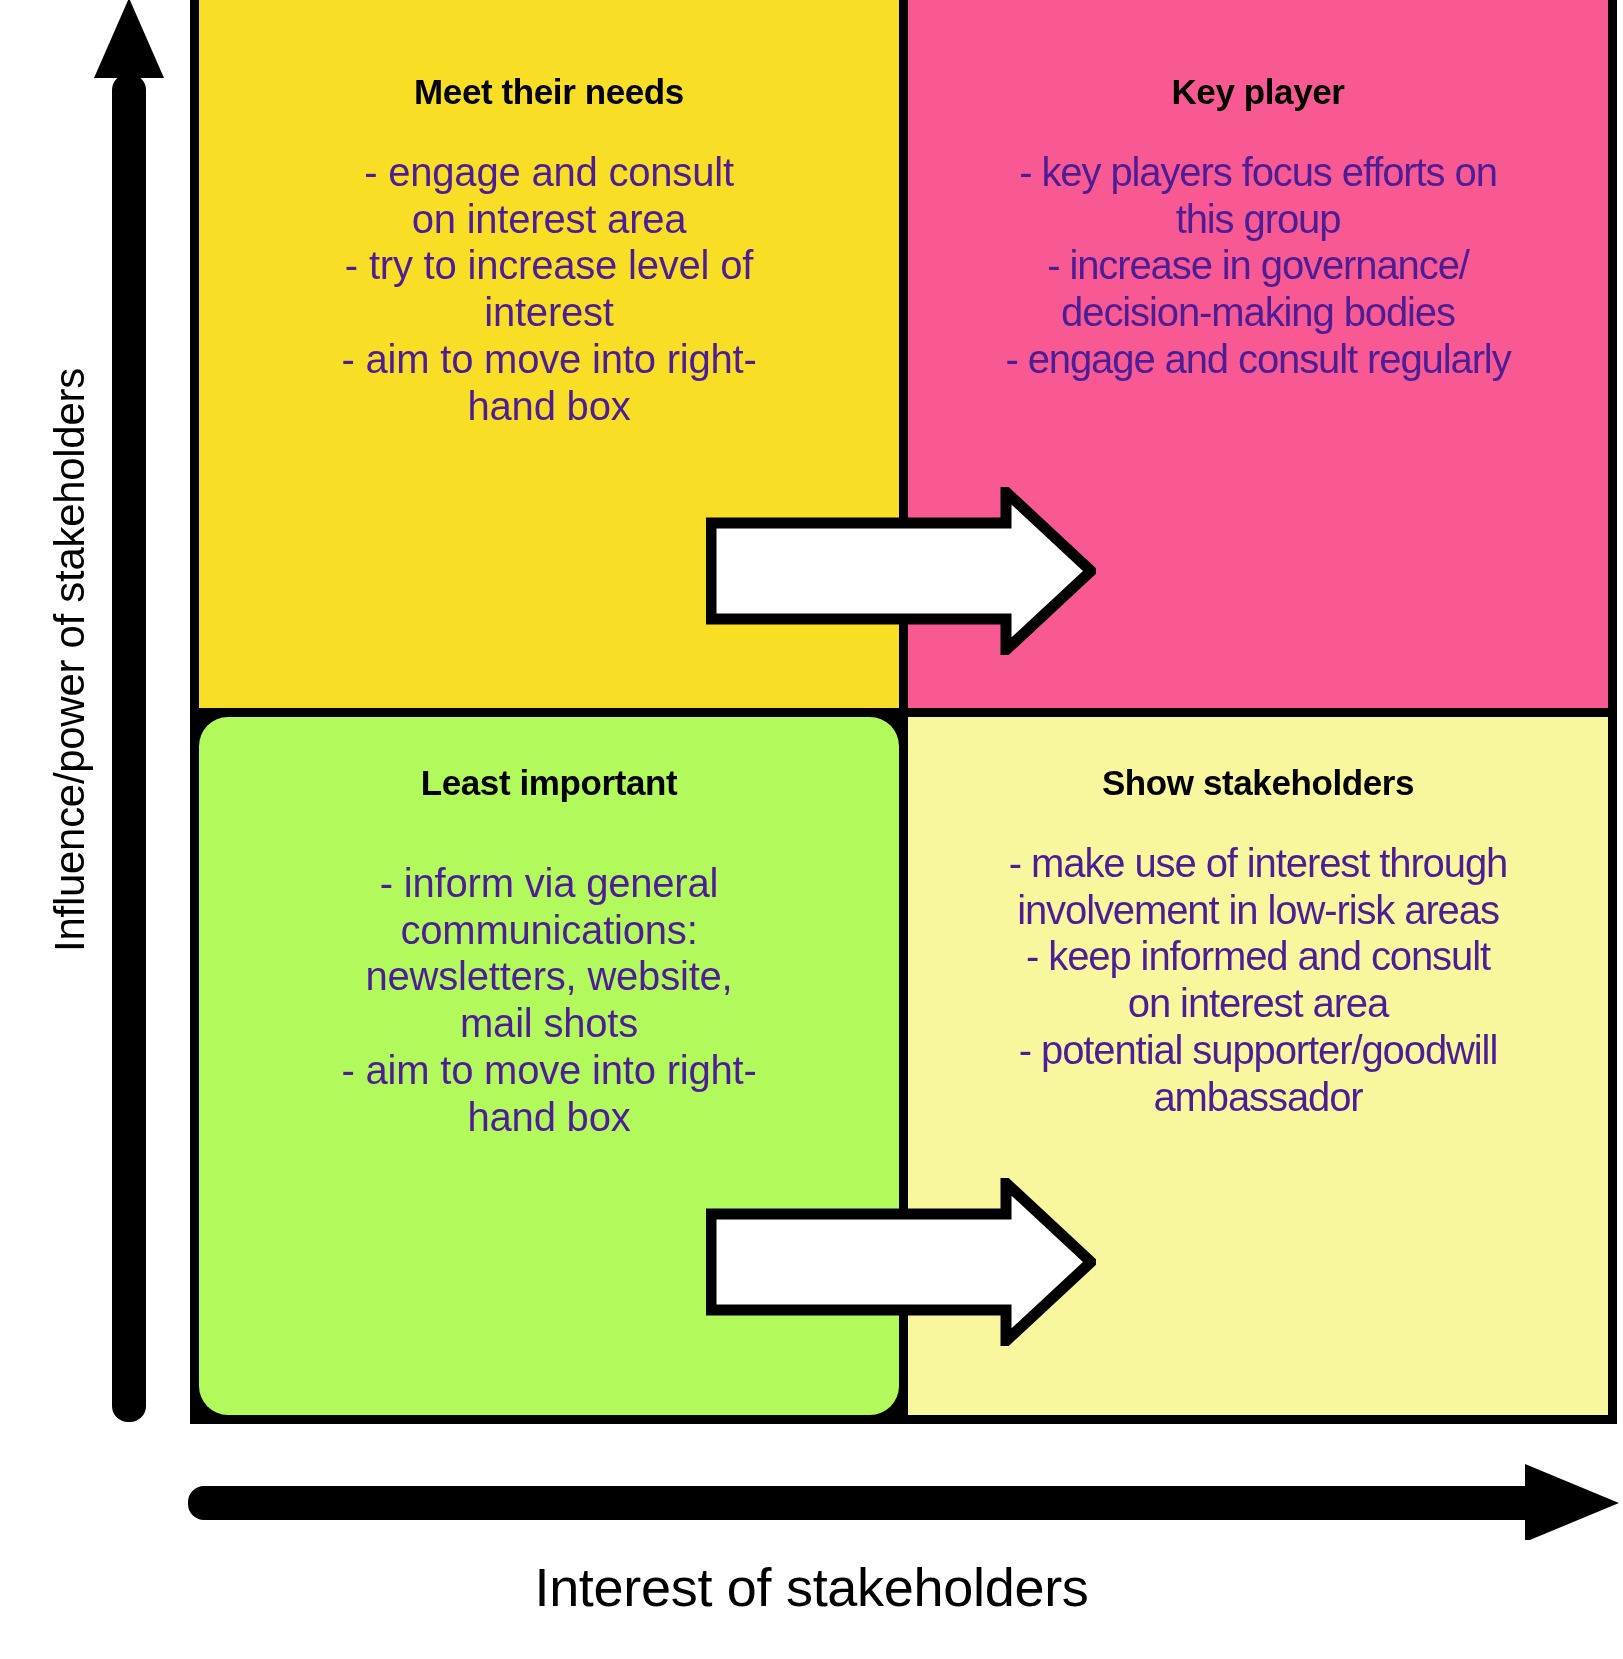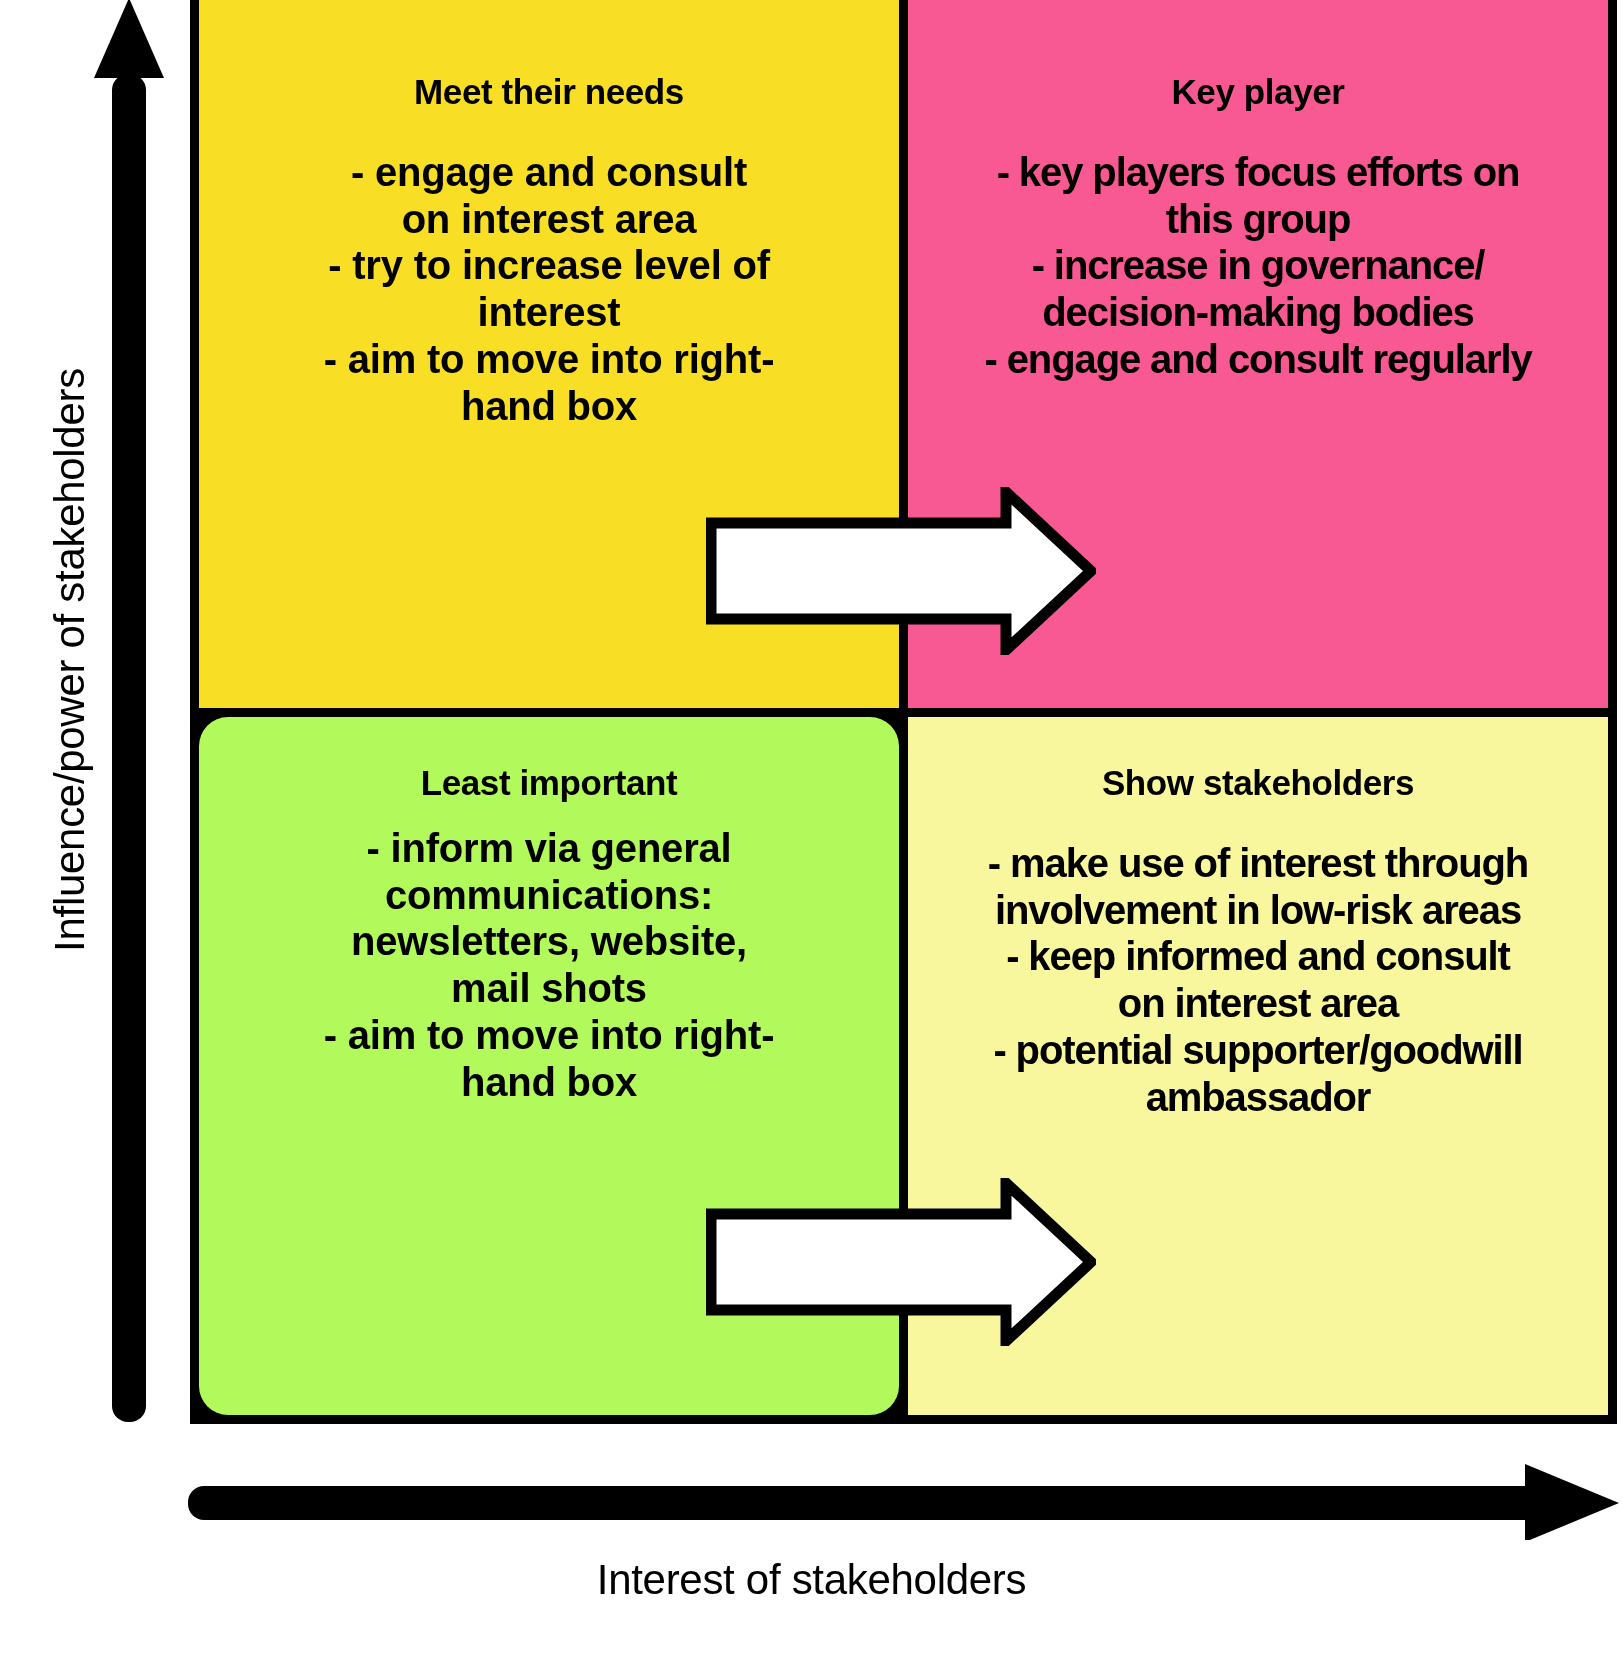--- a/index.html
+++ b/index.html
@@ -50,41 +50,40 @@
   .quad-title {
     font-weight: bold;
     font-size: 35px;
     line-height: 1.05;
     color: #000000;
     letter-spacing: -0.4px;
   }
   .quad-body {
     font-size: 40px;
     line-height: 1.17;
-    color: #000000;
+    color: #4c1d95;
     letter-spacing: -0.2px;
-    font-weight: bold;
   }
   .quad-body .ln { display: block; white-space: nowrap; }
 
   
   #q-top-left    { background: #F8DE24; }
   #q-top-right   { background: #F95992; }
   #q-bottom-left { background: #B2FA5C; border-radius: 29px; }
   #q-bottom-right{ background: #F9F79E; }
 
   #q-top-left .quad-title  { margin-top: 78px; }
   #q-top-left .quad-body   { margin-top: 38px; }
 
   #q-top-right .quad-title { margin-top: 78px; }
   #q-top-right .quad-body  { margin-top: 38px; }
   #q-top-right .quad-body .ln { letter-spacing: -1.1px; }
 
   #q-bottom-left .quad-title { margin-top: 48px; }
-  #q-bottom-left .quad-body  { margin-top: 23px; }
+  #q-bottom-left .quad-body  { margin-top: 58px; }
 
   #q-bottom-right .quad-title{ margin-top: 48px; }
   #q-bottom-right .quad-body { margin-top: 38px; }
   #q-bottom-right .quad-body .ln { letter-spacing: -1.1px; }
 
   
   .block-arrow {
     position: absolute;
     pointer-events: none;
   }
@@ -107,21 +106,21 @@
     letter-spacing: -0.3px;
     white-space: nowrap;
   }
 
   #xlabel {
     position: absolute;
     left: 0;
     top: 1556px;
     width: 1623px;
     text-align: center;
-    font-size: 42px;
+    font-size: 54px;
     color: #000000;
     letter-spacing: -0.3px;
   }
 </style>
 </head>
 <body>
 
 <div id="canvas">
 
   <svg id="axis-y" viewBox="0 0 78 1450" aria-hidden="true">

